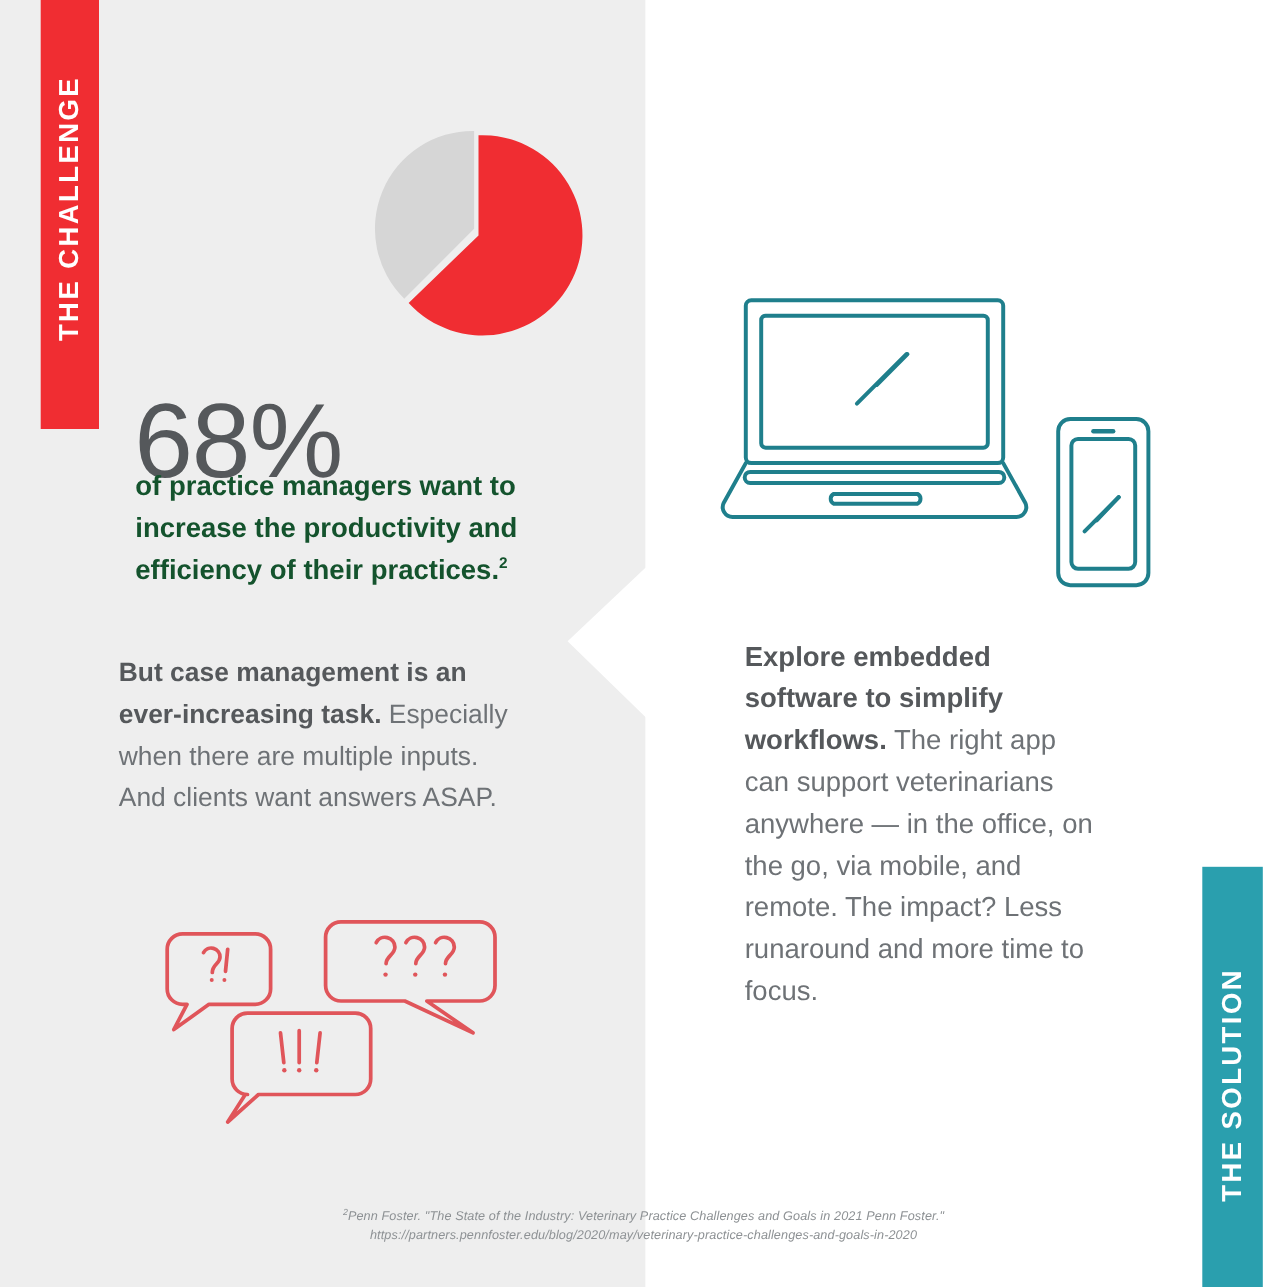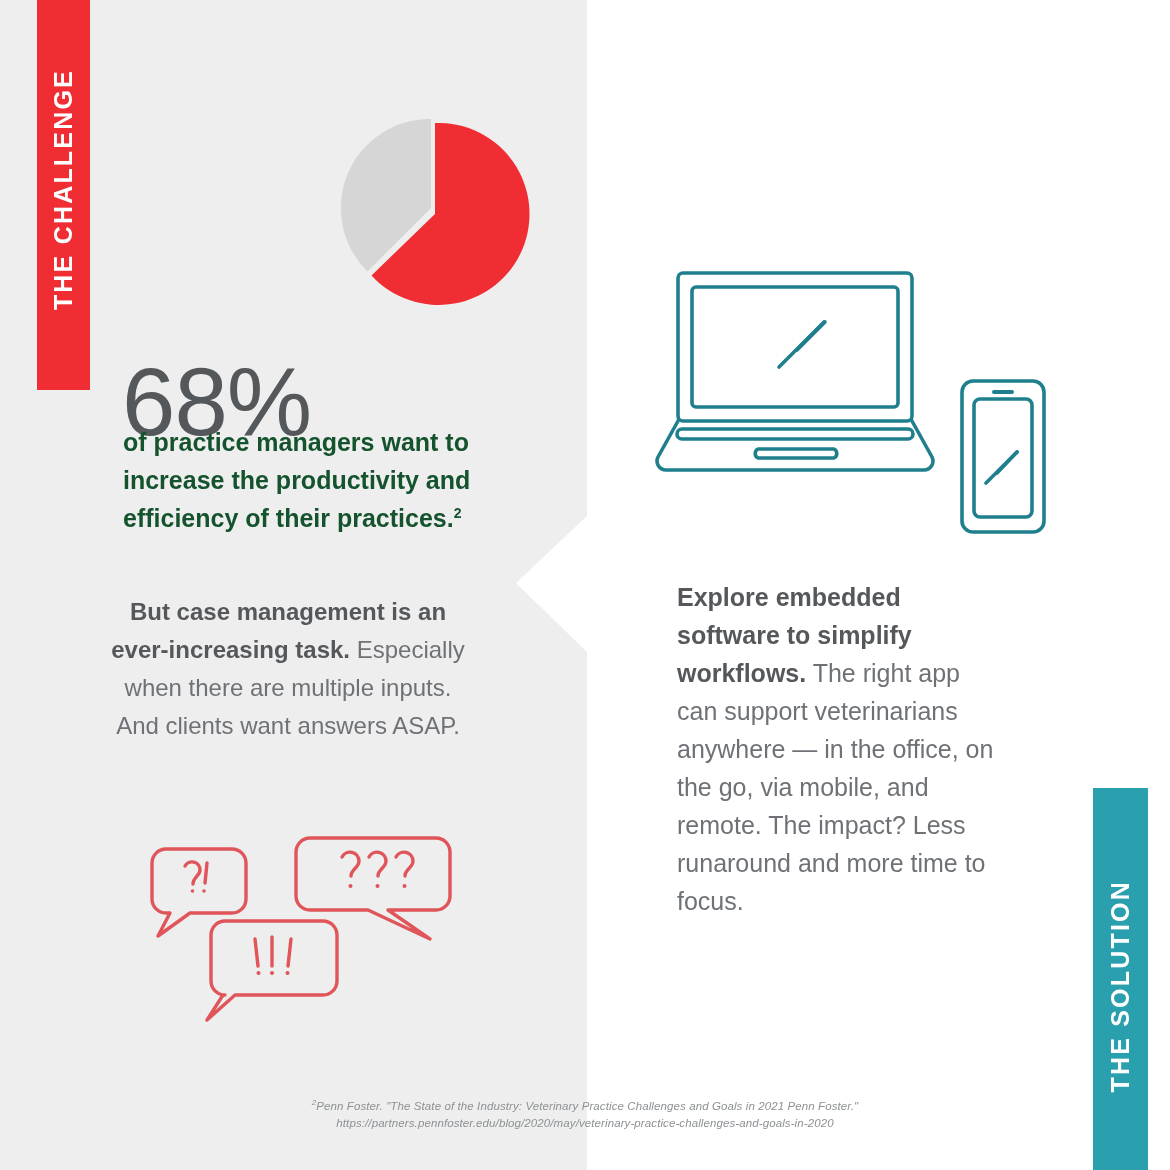--- a/index.html
+++ b/index.html
@@ -129,21 +129,20 @@
 
   .challenge-body {
     position: absolute;
     left: 108px;
     top: 593px;
     width: 360px;
     font-family: "Liberation Sans", sans-serif;
     font-size: 24px;
     line-height: 38px;
     color: #6e7276;
-    text-align: center;
   }
   .challenge-body .lead {
     font-weight: bold;
     color: #55585b;
   }
 
   
   .bubbles {
     position: absolute;
     left: 145px;

